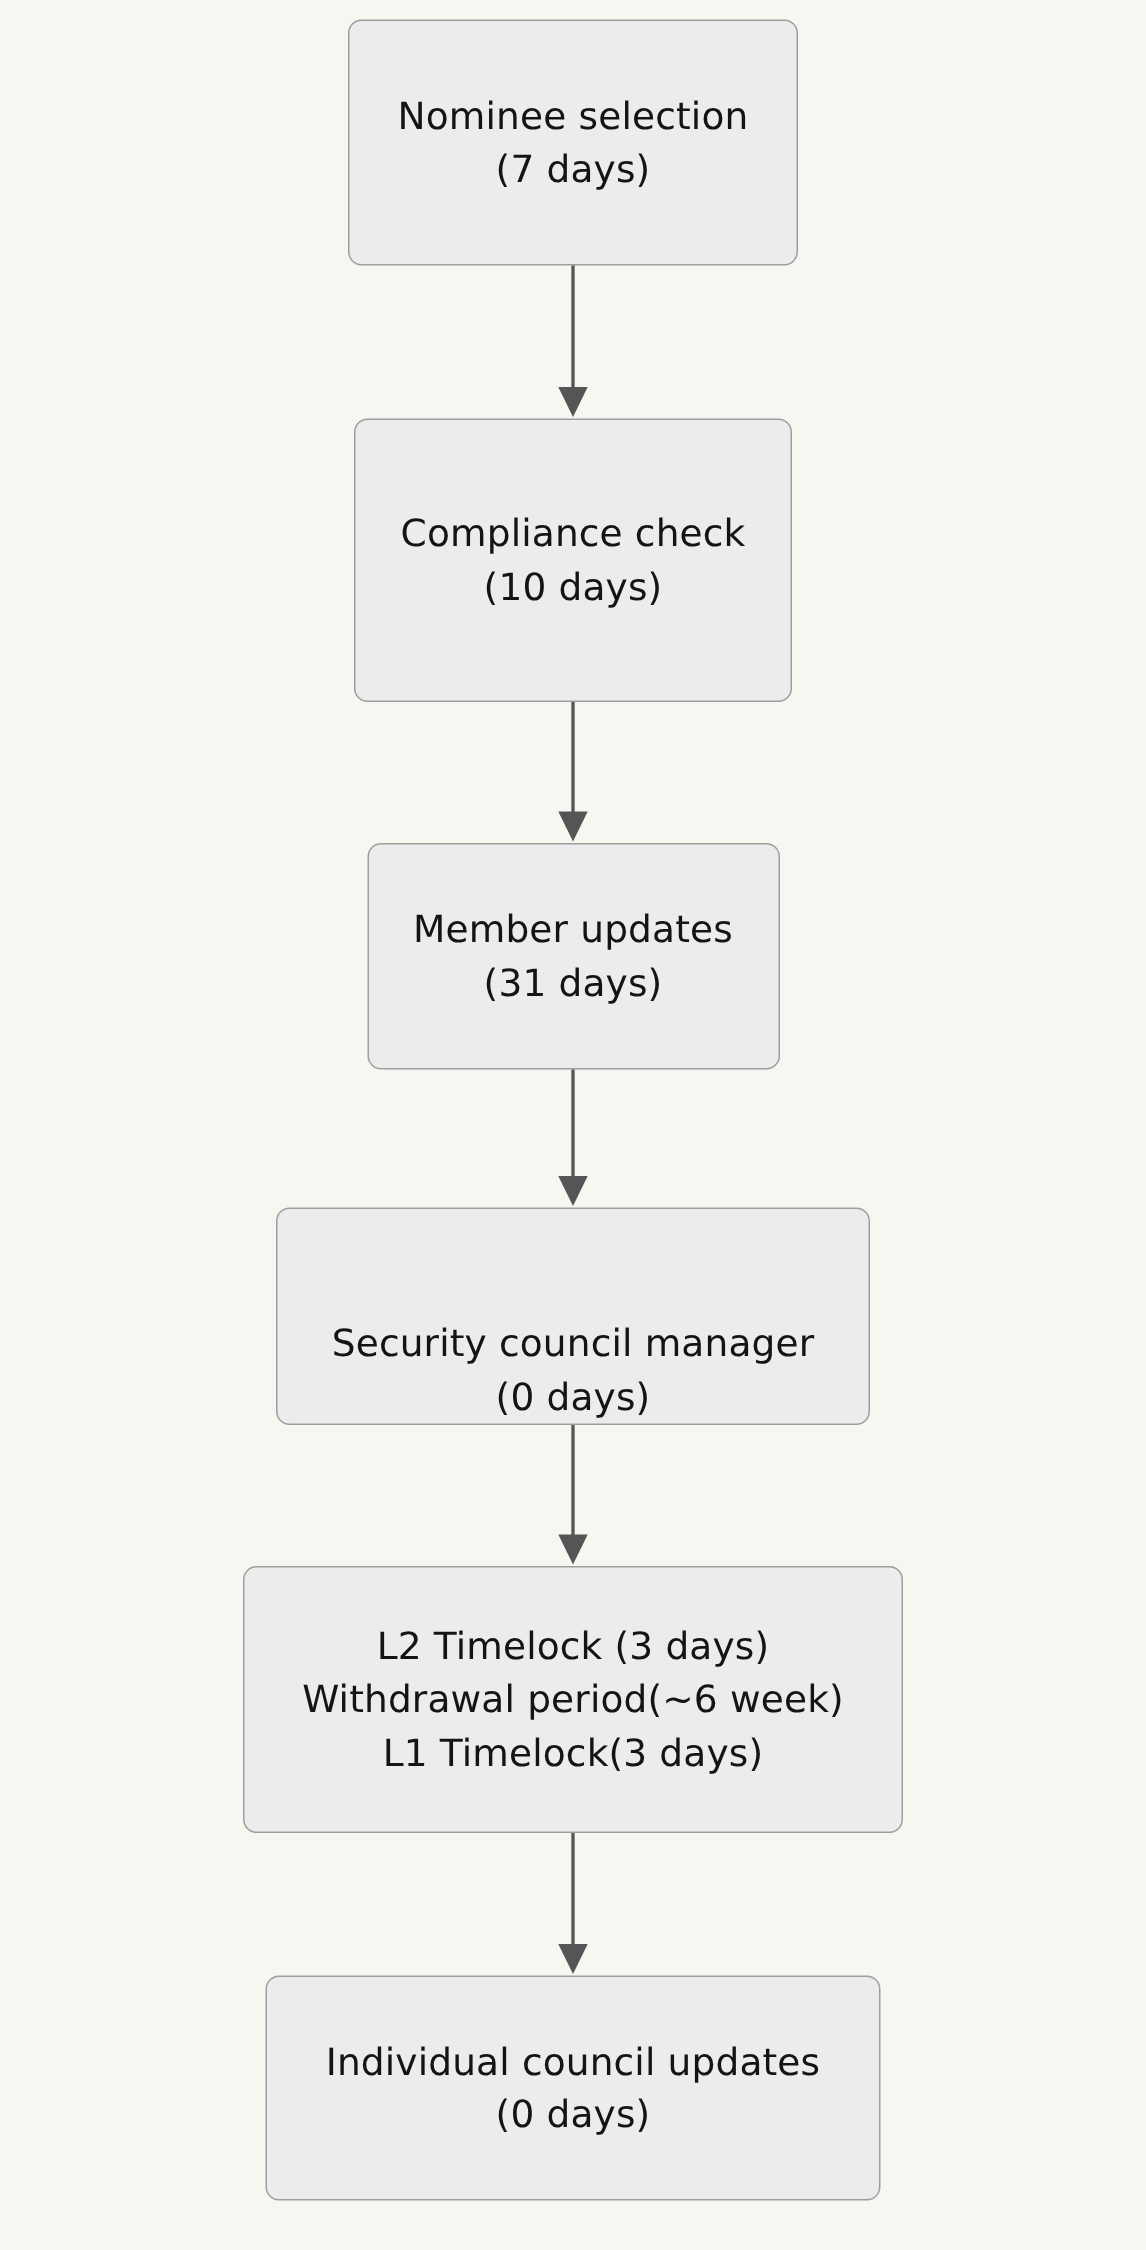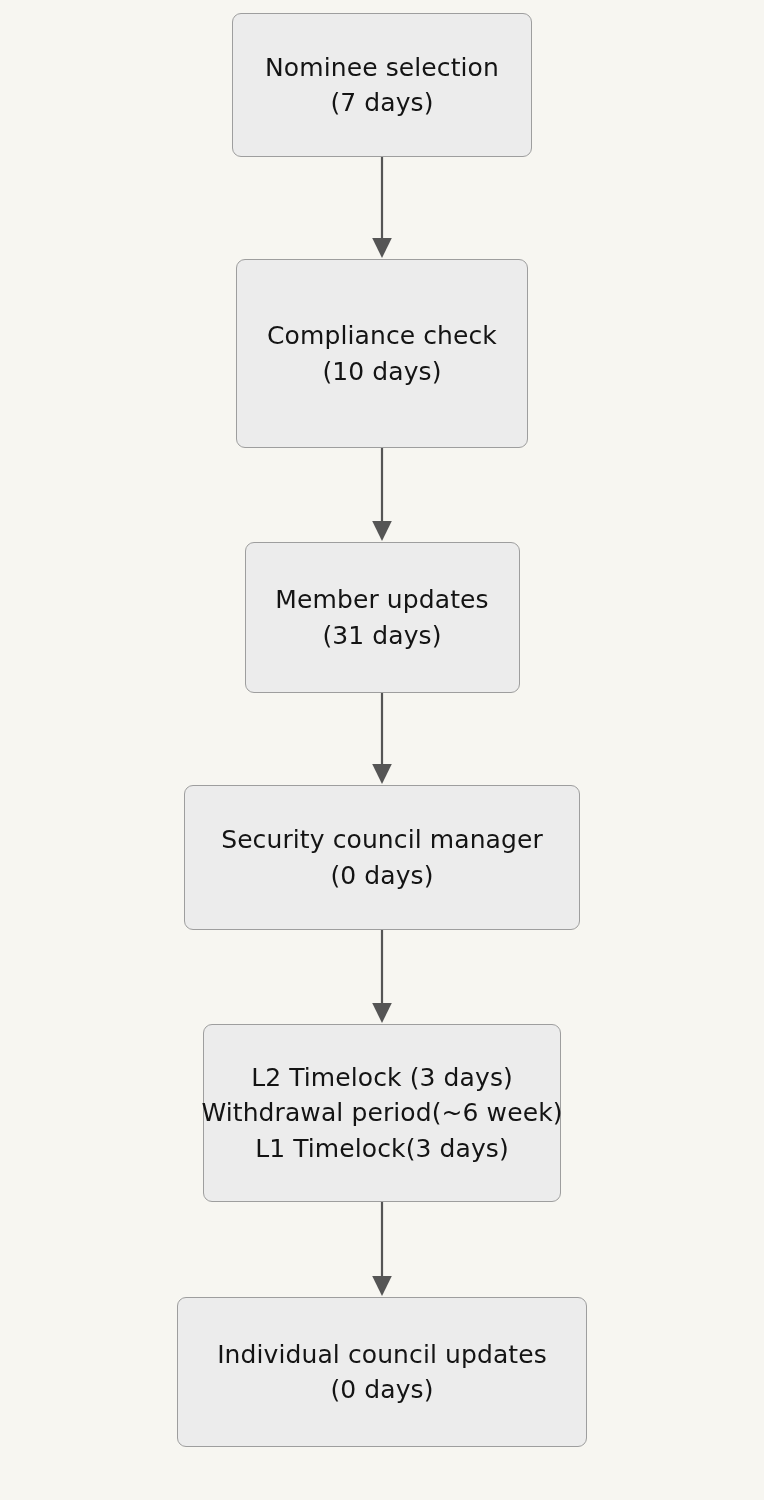--- a/index.html
+++ b/index.html
@@ -47,29 +47,29 @@
     flex-direction: column;
     align-items: center;
     justify-content: flex-start;
   }
   .connector svg {
     display: block;
     overflow: visible;
   }
 
   
-  #node-0 { width: 300px; height: 144px; margin-top: 13px; }
+  #node-0 { width: 300px; height: 164px; margin-top: 13px; }
   #conn-0 { height: 102px; }
   #node-1 { width: 292px; height: 189px; text-align: right; }
   #conn-1 { height: 94px; }
   #node-2 { width: 275px; height: 151px; }
   #conn-2 { height: 92px; }
-  #node-3 { width: 396px; height: 145px; }
+  #node-3 { width: 396px; height: 145px; justify-content: flex-end; }
   #conn-3 { height: 94px; }
-  #node-4 { width: 358px; height: 178px; }
+  #node-4 { width: 440px; height: 178px; }
   #conn-4 { height: 95px; }
   #node-5 { width: 410px; height: 150px; }
 </style>
 </head>
 <body>
 
 <div id="flowchart">
 
   <div class="node" id="node-0">
     <span class="node-line">Nominee selection</span>

